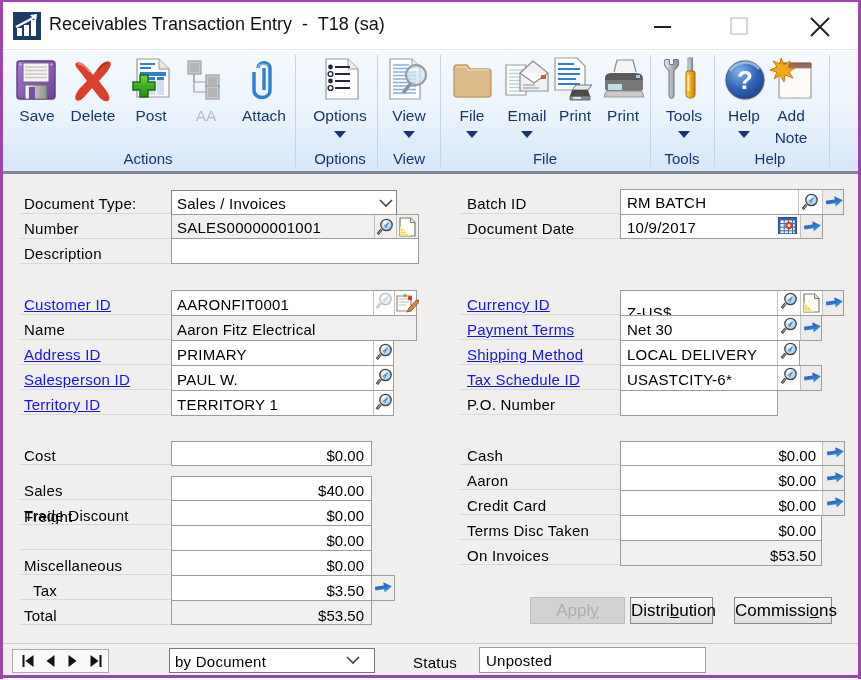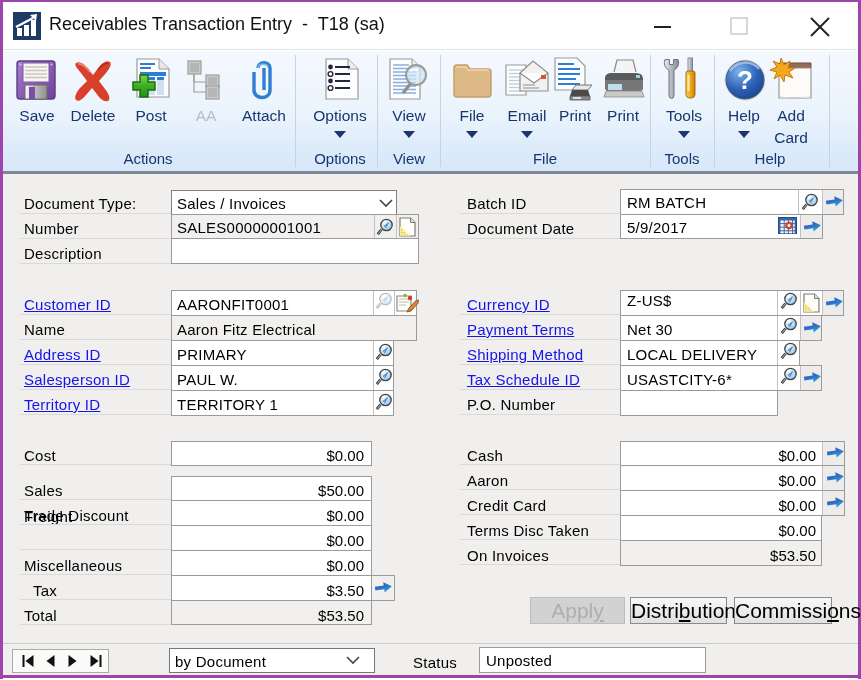--- a/index.html
+++ b/index.html
@@ -27,21 +27,21 @@
 
 .lbl { position:absolute; font-size:15px; color:#000; white-space:nowrap; letter-spacing:0.25px; }
 .link { color:#1414e8; text-decoration:underline; }
 .dis { color:#b9bdc5; }
 .box { position:absolute; background:#fff; border:1px solid #9b9b9b; }
 .ro { background:#f1f0ee; }
 .ftext { position:absolute; font-size:15px; color:#000; white-space:nowrap; letter-spacing:0.25px; }
 .amt { position:absolute; font-size:15px; color:#000; text-align:right; }
 .lline { position:absolute; height:1px; background:#d9d9d9; }
 .vline { position:absolute; width:1px; background:#c2c2c2; }
-.btn { position:absolute; height:27px; border:1px solid #8a8a8a; background:linear-gradient(#f8f8f8,#e0e0e0); font-size:21px; color:#000; text-align:center; line-height:25px; }
+.btn { position:absolute; height:27px; border:1px solid #8a8a8a; background:linear-gradient(#f8f8f8,#e0e0e0); font-size:17px; color:#000; text-align:center; line-height:25px; }
 .btn.disabled { border:1px solid #bdbdbd; background:#d2d2d2; color:#aeaeae; }
 u { text-decoration:underline; }
 </style>
 </head>
 <body>
 <svg width="0" height="0" style="position:absolute">
  <defs>
   <linearGradient id="agrad" x1="0.2" y1="0" x2="0.5" y2="1">
    <stop offset="0" stop-color="#4052b2"></stop>
         <stop offset="0.45" stop-color="#2d6ec6"></stop>
@@ -308,21 +308,21 @@
 <div class="tlabel" style="left:264px">Attach</div>
 <div class="tlabel" style="left:340px">Options</div>
 <div class="tlabel" style="left:409px">View</div>
 <div class="tlabel" style="left:472px">File</div>
 <div class="tlabel" style="left:527px">Email</div>
 <div class="tlabel" style="left:575px">Print</div>
 <div class="tlabel" style="left:623px">Print</div>
 <div class="tlabel" style="left:684px">Tools</div>
 <div class="tlabel" style="left:744px">Help</div>
 <div class="tlabel2" style="left:791px;top:107px">Add</div>
-<div class="tlabel2" style="left:791px;top:129px">Card</div>
+<div class="tlabel2" style="left:791px;top:129px">Note</div>
 <div class="darr" style="left:340px"></div>
 <div class="darr" style="left:409px"></div>
 <div class="darr" style="left:472px"></div>
 <div class="darr" style="left:527px"></div>
 <div class="darr" style="left:684px"></div>
 <div class="darr" style="left:744px"></div>
 <div class="glabel" style="left:148px">Actions</div>
 <div class="glabel" style="left:340px">Options</div>
 <div class="glabel" style="left:409px">View</div>
 <div class="glabel" style="left:545px">File</div>
@@ -336,21 +336,21 @@
 <div class="ftext" style="left:177px;top:195px">Sales / Invoices</div>
 <div class="box ro" style="left:171px;top:214px;width:248px;height:25px"></div>
 <div class="ftext" style="left:177px;top:219px">SALES00000001001</div>
 <div class="box" style="left:171px;top:238px;width:248px;height:26px"></div>
 
 <div class="lbl" style="left:467px;top:195px">Batch ID</div>
 <div class="lbl" style="left:467px;top:220px">Document Date</div>
 <div class="box" style="left:620px;top:189px;width:224px;height:26px"></div>
 <div class="ftext" style="left:627px;top:194px">RM BATCH</div>
 <div class="box" style="left:620px;top:214px;width:203px;height:25px"></div>
-<div class="ftext" style="left:627px;top:219px">5/9/2017</div>
+<div class="ftext" style="left:627px;top:219px">10/9/2017</div>
 
 <div class="lbl link" style="left:24px;top:296px">Customer ID</div>
 <div class="lbl" style="left:24px;top:321px">Name</div>
 <div class="lbl link" style="left:24px;top:346px">Address ID</div>
 <div class="lbl link" style="left:24px;top:371px">Salesperson ID</div>
 <div class="lbl link" style="left:24px;top:396px">Territory ID</div>
 <div class="box" style="left:171px;top:290px;width:246px;height:26px"></div>
 <div class="ftext" style="left:177px;top:296px">AARONFIT0001</div>
 <div class="box ro" style="left:171px;top:315px;width:246px;height:26px"></div>
 <div class="ftext" style="left:177px;top:321px">Aaron Fitz Electrical</div>
@@ -360,35 +360,35 @@
 <div class="ftext" style="left:177px;top:371px">PAUL W.</div>
 <div class="box" style="left:171px;top:390px;width:223px;height:26px"></div>
 <div class="ftext" style="left:177px;top:396px">TERRITORY 1</div>
 
 <div class="lbl link" style="left:467px;top:296px">Currency ID</div>
 <div class="lbl link" style="left:467px;top:321px">Payment Terms</div>
 <div class="lbl link" style="left:467px;top:346px">Shipping Method</div>
 <div class="lbl link" style="left:467px;top:371px">Tax Schedule ID</div>
 <div class="lbl" style="left:467px;top:396px">P.O. Number</div>
 <div class="box" style="left:620px;top:290px;width:224px;height:26px"></div>
-<div class="ftext" style="left:627px;top:292px">Z-US$</div>
+<div class="ftext" style="left:627px;top:304px">Z-US$</div>
 <div class="box" style="left:620px;top:315px;width:202px;height:26px"></div>
 <div class="ftext" style="left:627px;top:321px">Net 30</div>
 <div class="box" style="left:620px;top:340px;width:180px;height:26px"></div>
 <div class="ftext" style="left:627px;top:346px">LOCAL DELIVERY</div>
 <div class="box" style="left:620px;top:365px;width:202px;height:26px"></div>
 <div class="ftext" style="left:627px;top:371px">USASTCITY-6*</div>
 <div class="box" style="left:620px;top:390px;width:158px;height:26px"></div>
 
 <div class="lbl" style="left:24px;top:447px">Cost</div>
 <div class="box" style="left:171px;top:441px;width:201px;height:25px"></div>
 <div class="amt" style="left:171px;top:447px;width:193px">$0.00</div>
 <div class="lbl" style="left:24px;top:482px">Sales</div>
 <div class="box" style="left:171px;top:476px;width:201px;height:25px"></div>
-<div class="amt" style="left:171px;top:482px;width:193px">$50.00</div>
+<div class="amt" style="left:171px;top:482px;width:193px">$40.00</div>
 <div class="lbl" style="left:24px;top:507px">Trade Discount</div>
 <div class="box" style="left:171px;top:500px;width:201px;height:26px"></div>
 <div class="amt" style="left:171px;top:507px;width:193px">$0.00</div>
 <div class="lbl" style="left:24px;top:508px">Freight</div>
 <div class="box" style="left:171px;top:525px;width:201px;height:26px"></div>
 <div class="amt" style="left:171px;top:532px;width:193px">$0.00</div>
 <div class="lbl" style="left:24px;top:557px">Miscellaneous</div>
 <div class="box" style="left:171px;top:550px;width:201px;height:26px"></div>
 <div class="amt" style="left:171px;top:557px;width:193px">$0.00</div>
 <div class="lbl" style="left:33px;top:582px">Tax</div>
@@ -411,21 +411,21 @@
 <div class="vline" style="left:822px;top:491px;height:24px"></div>
 <div class="amt" style="left:620px;top:497px;width:196px">$0.00</div>
 <div class="lbl" style="left:467px;top:522px">Terms Disc Taken</div>
 <div class="box" style="left:620px;top:515px;width:202px;height:26px"></div>
 <div class="amt" style="left:620px;top:522px;width:196px">$0.00</div>
 <div class="lbl" style="left:467px;top:547px">On Invoices</div>
 <div class="box ro" style="left:620px;top:540px;width:202px;height:26px"></div>
 <div class="amt" style="left:620px;top:547px;width:196px">$53.50</div>
 
 <div class="btn disabled" style="left:530px;top:597px;width:95px">Appl<u>y</u></div>
-<div class="btn" style="left:630px;top:597px;width:97px">Distri<u>b</u>ution</div>
+<div class="btn" style="left:630px;top:597px;width:83px">Distri<u>b</u>ution</div>
 <div class="btn" style="left:734px;top:597px;width:98px">Commissi<u>o</u>ns</div>
 
 <div class="box" style="left:12px;top:649px;width:97px;height:24px;background:#fafaf9;border-color:#aaa"></div>
 <div class="box" style="left:169px;top:648px;width:206px;height:25px;border-color:#767676"></div>
 <div class="ftext" style="left:175px;top:653px">by Document</div>
 <div class="lbl" style="left:413px;top:654px">Status</div>
 <div class="box" style="left:479px;top:647px;width:227px;height:26px"></div>
 <div class="ftext" style="left:486px;top:652px">Unposted</div>
 
 <div class="lline" style="left:20px;top:213px;width:151px"></div>

